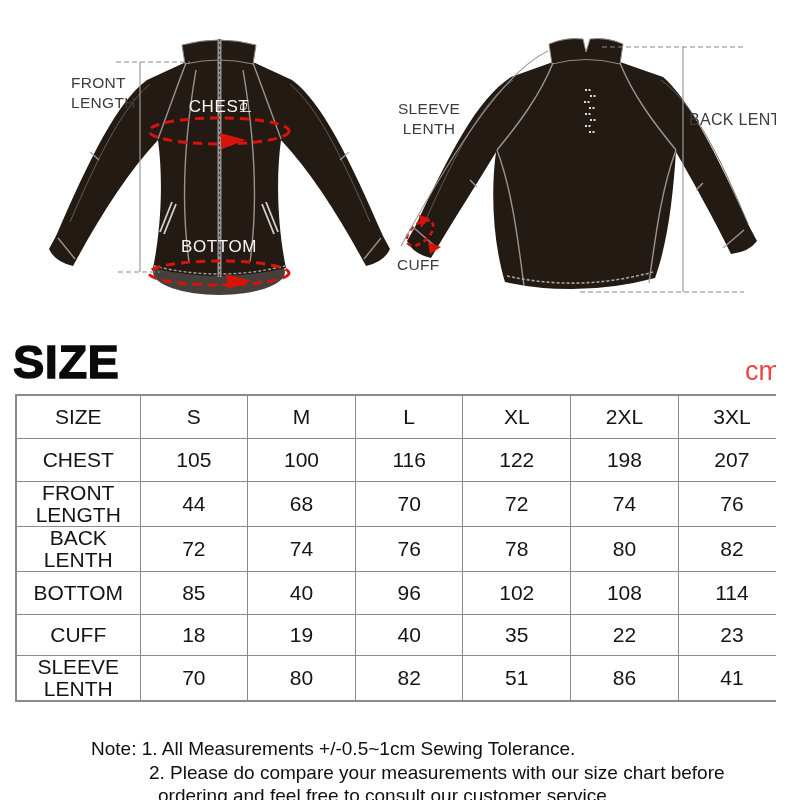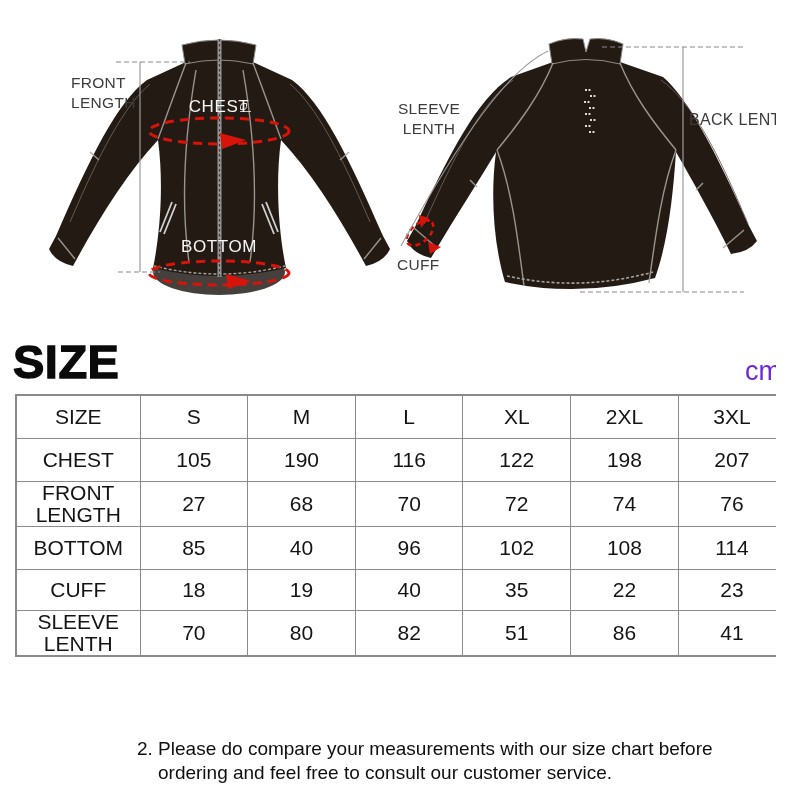--- a/index.html
+++ b/index.html
@@ -17,34 +17,34 @@
     position:absolute;z-index:2;color:#f5f5f5;font-size:17px;letter-spacing:.6px;
     text-align:center;white-space:nowrap;
   }
   .micro-mark{position:absolute;z-index:3;}
   .micro-mark .m1{width:5px;height:5px;border:1px solid rgba(255,255,255,.85);border-radius:50% 0 50% 0;}
   .micro-mark .m2{margin-top:1px;width:11px;height:1px;background:rgba(255,255,255,.75);}
   .size-heading{
     position:absolute;left:13px;top:334px;z-index:2;font-size:47px;font-weight:bold;
     letter-spacing:.5px;color:#0a0a0a;-webkit-text-stroke:1.3px #0a0a0a;
   }
-  .unit{position:absolute;left:745px;top:356px;z-index:2;font-size:27px;color:#6d28d9;}
+  .unit{position:absolute;left:745px;top:356px;z-index:2;font-size:27px;color:#ef4444;}
   table.size-table{
     position:absolute;left:15px;top:394px;z-index:2;width:772px;
     border-collapse:collapse;table-layout:fixed;background:#fff;
     border:2px solid #8a8a8a;
   }
   table.size-table th, table.size-table td{
     border:1px solid #8a8a8a;text-align:center;vertical-align:middle;
     font-weight:normal;font-size:21px;color:#141414;padding:0;
     white-space:pre-line;line-height:22px;
   }
   col.c-label{width:124px;}
   .note{position:absolute;left:91px;top:737px;z-index:2;font-size:19px;color:#0f0f0f;line-height:23.5px;white-space:nowrap;}
-  .note .n2{margin-left:46px;}
+  .note .n2{margin-left:58px;}
   .note .n3{margin-left:67px;}
 </style>
 </head>
 <body>
 
 <div class="canvas">
 
   <div class="stage">
     <svg width="800" height="330" viewBox="0 0 800 330">
 
@@ -200,35 +200,45 @@
       <th>S</th>
       <th>M</th>
       <th>L</th>
       <th>XL</th>
       <th>2XL</th>
       <th>3XL</th>
     </tr>
     <tr style="height:43px;">
       <th>CHEST</th>
       <td>105</td>
-      <td>190</td>
+      <td>100</td>
       <td>116</td>
       <td>122</td>
       <td>198</td>
       <td>207</td>
     </tr>
     <tr style="height:45px;">
       <th>FRONT
 LENGTH</th>
-      <td>27</td>
+      <td>44</td>
       <td>68</td>
       <td>70</td>
       <td>72</td>
       <td>74</td>
       <td>76</td>
+    </tr>
+    <tr style="height:42px;">
+      <th>BACK
+LENTH</th>
+      <td>72</td>
+      <td>74</td>
+      <td>76</td>
+      <td>78</td>
+      <td>80</td>
+      <td>82</td>
     </tr>
     <tr style="height:43px;">
       <th>BOTTOM</th>
       <td>85</td>
       <td>40</td>
       <td>96</td>
       <td>102</td>
       <td>108</td>
       <td>114</td>
     </tr>
@@ -248,17 +258,18 @@
       <td>80</td>
       <td>82</td>
       <td>51</td>
       <td>86</td>
       <td>41</td>
     </tr>
   </tbody>
     </table>
 
   <div class="note">
+    <div class="n1">Note: 1. All Measurements +/-0.5~1cm Sewing Tolerance.</div>
     <div class="n2">2. Please do compare your measurements with our size chart before</div>
     <div class="n3">ordering and feel free to consult our customer service.</div>
   </div>
 
 </div>
 
 </body></html>

